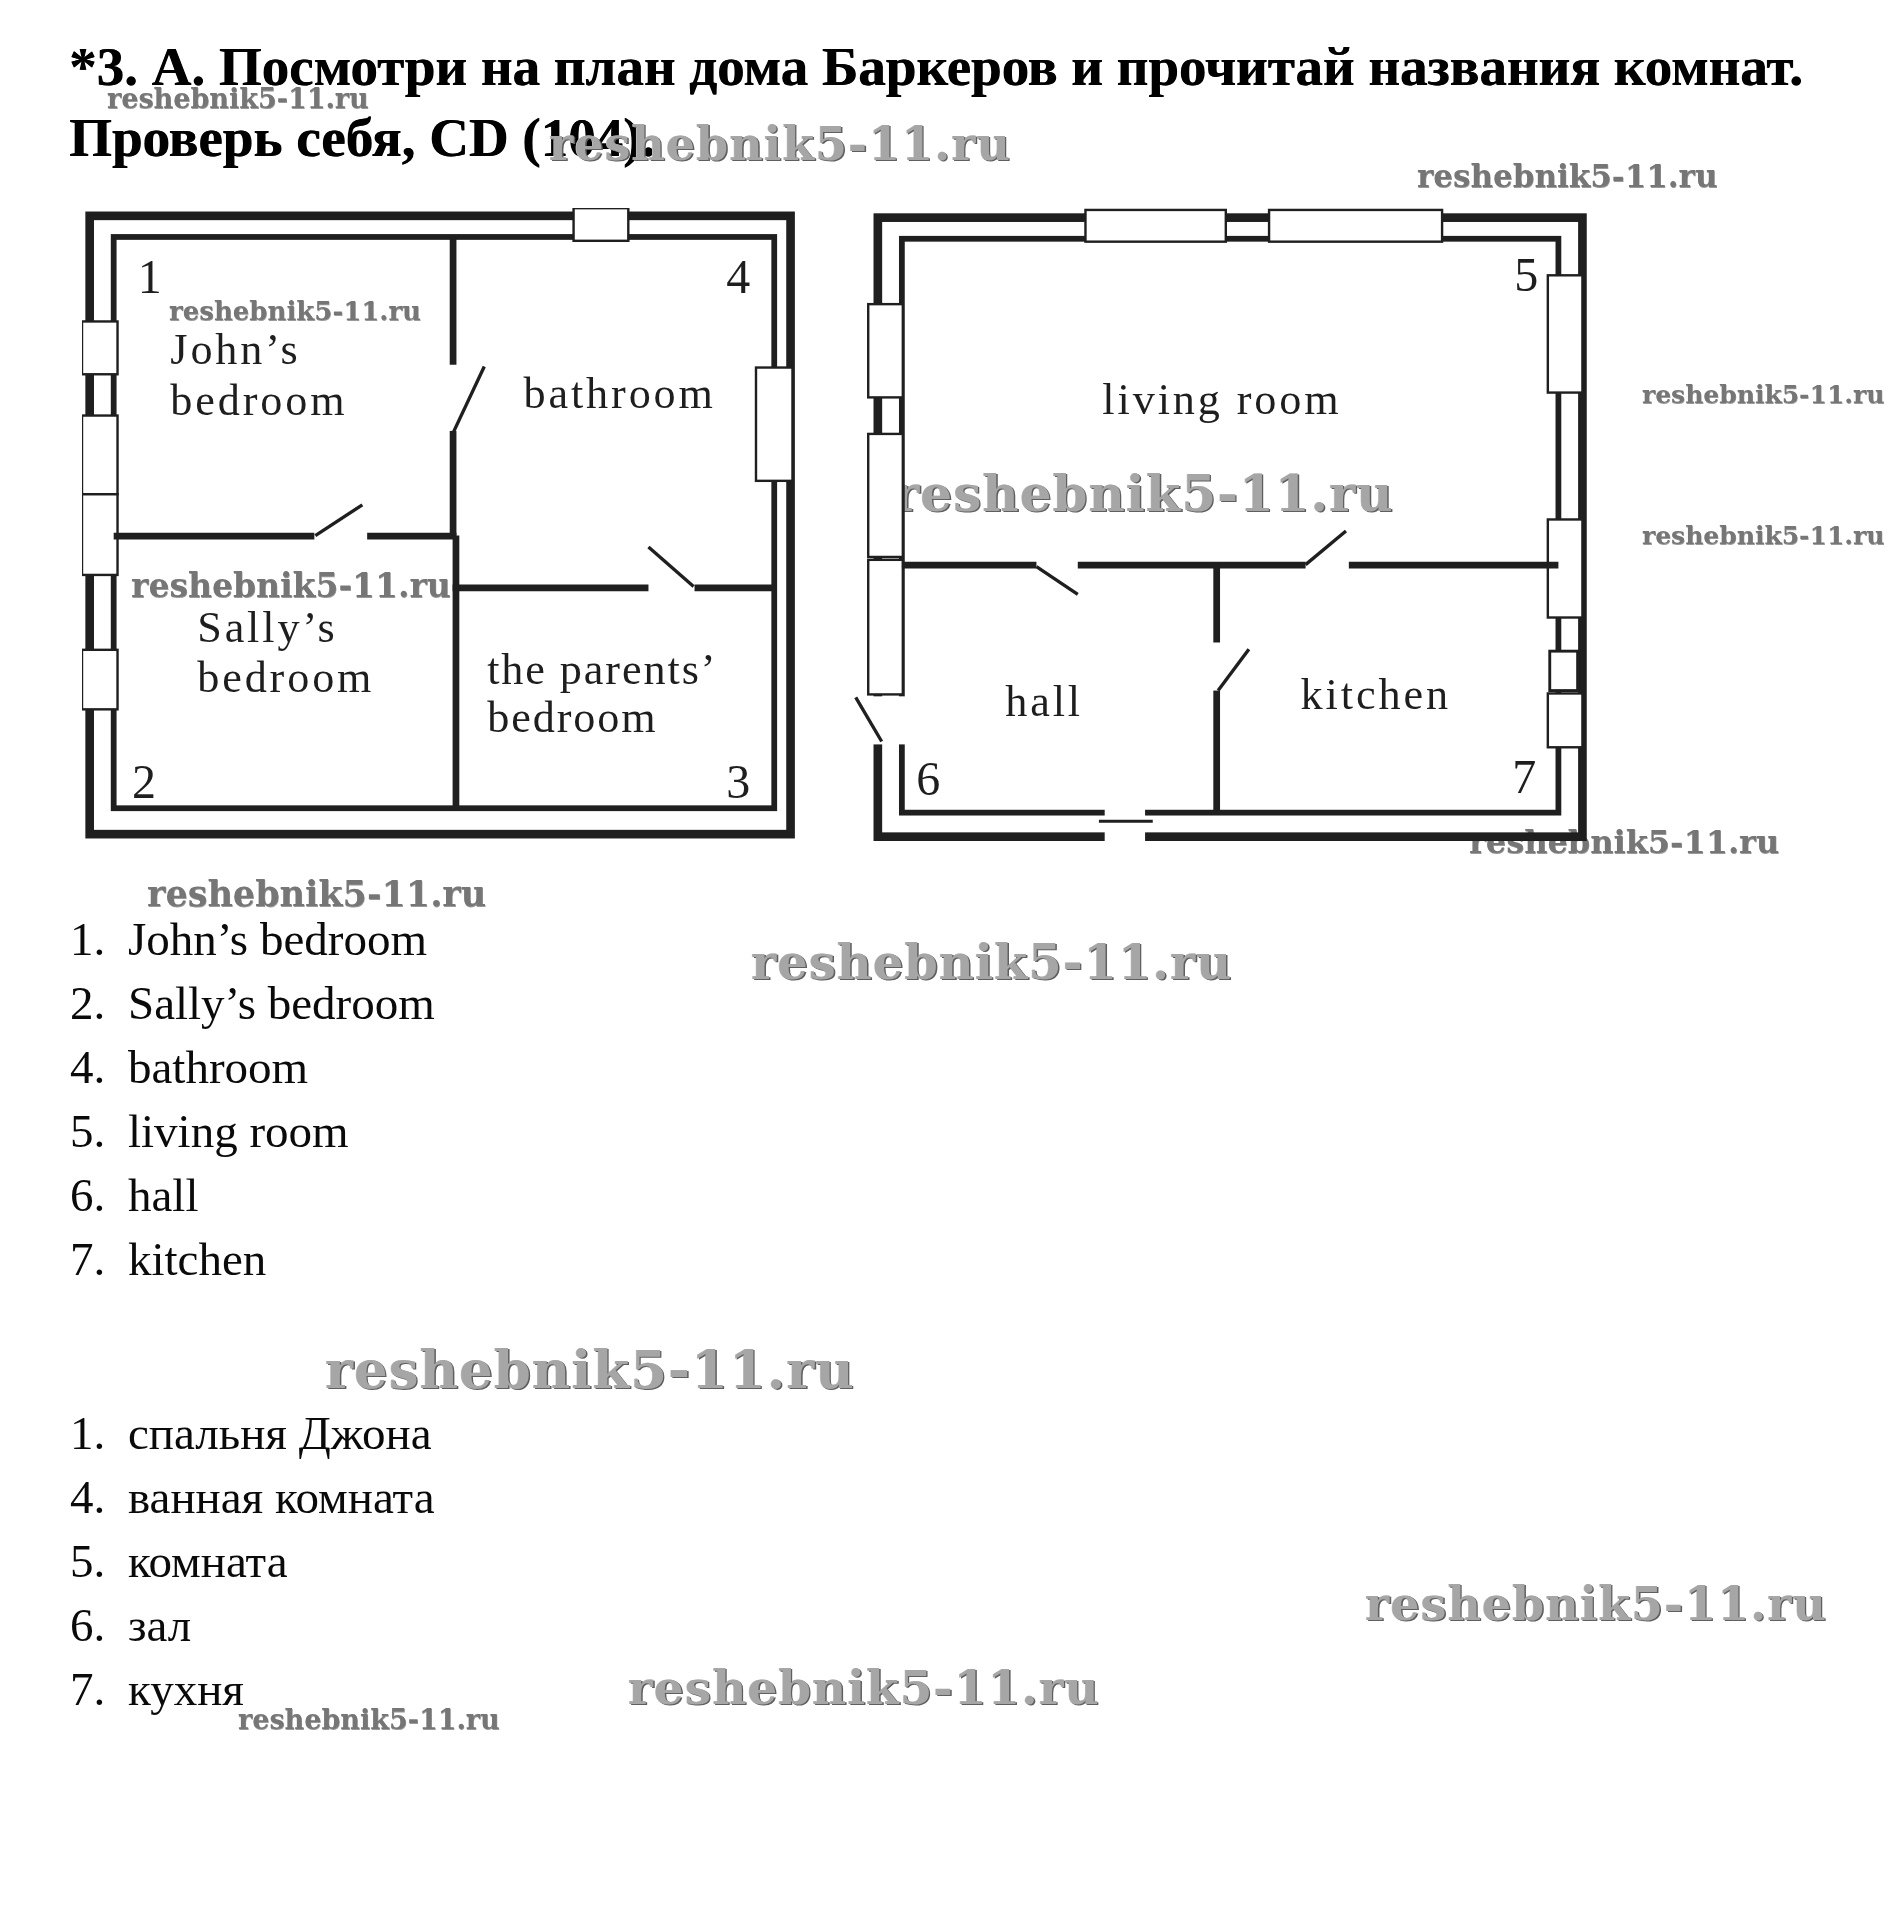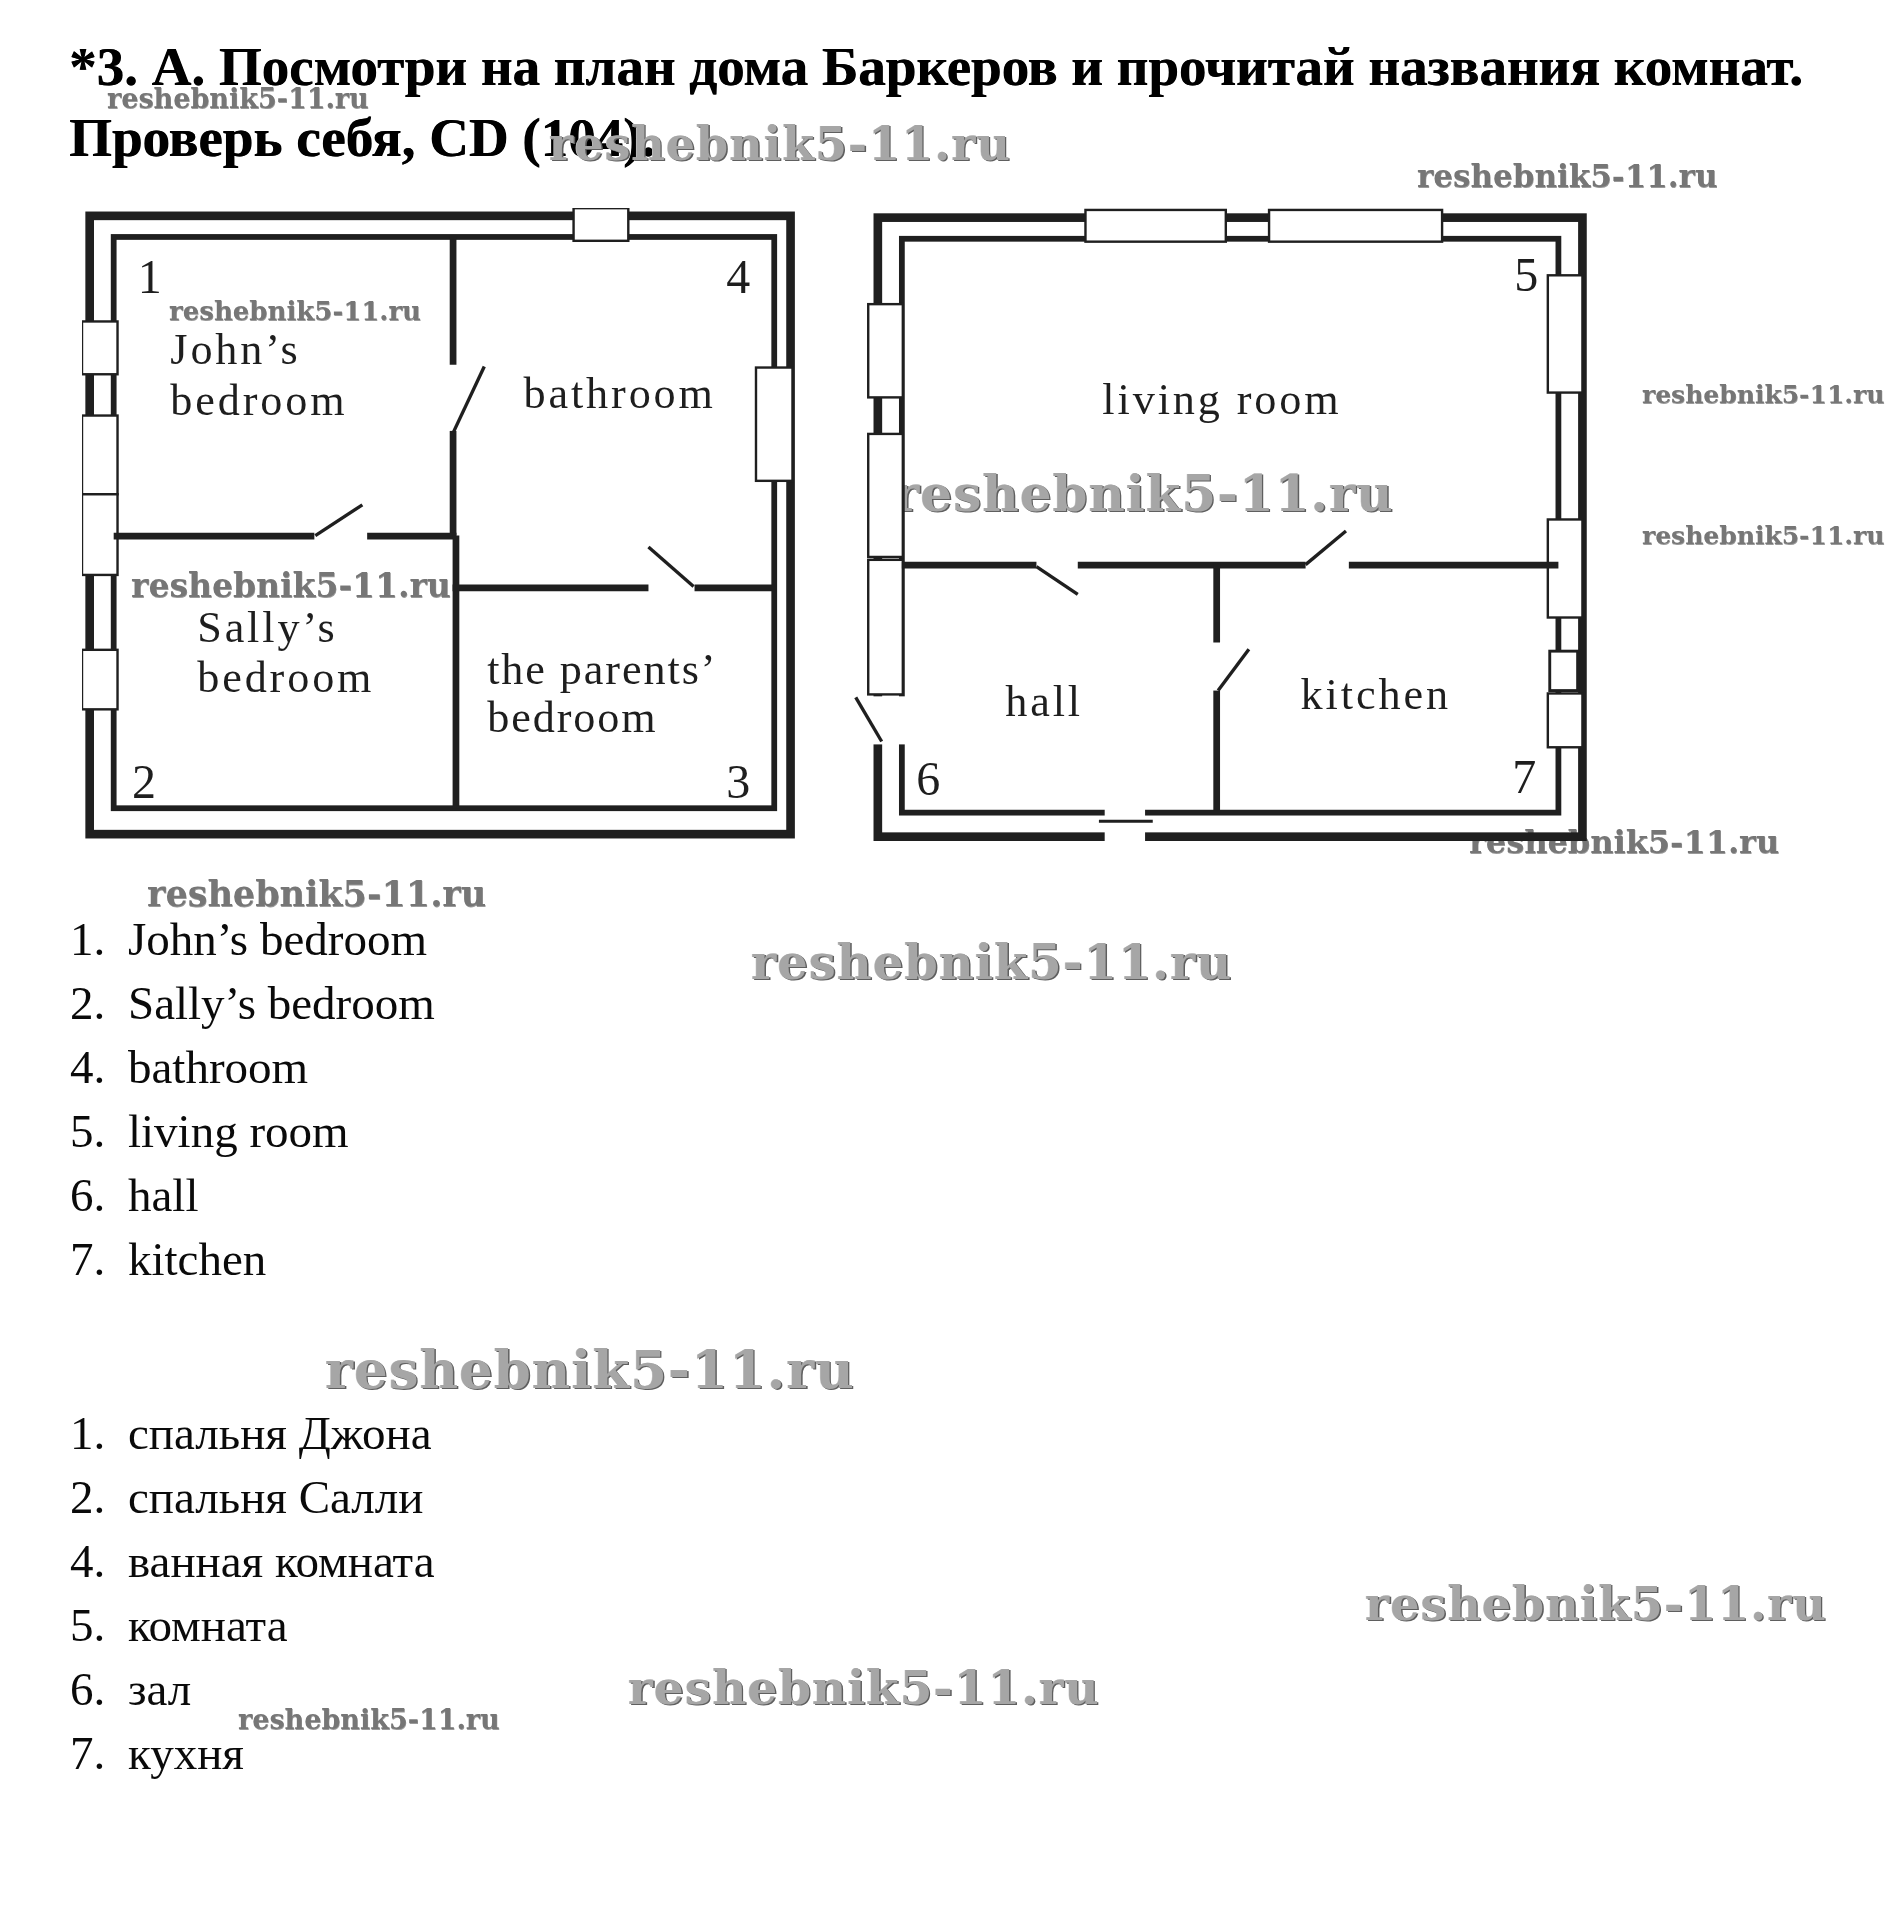--- a/index.html
+++ b/index.html
@@ -139,21 +139,20 @@
     <div class="li"><span class="n">1.</span><span>John’s bedroom</span></div>
     <div class="li"><span class="n">2.</span><span>Sally’s bedroom</span></div>
     <div class="li"><span class="n">4.</span><span>bathroom</span></div>
     <div class="li"><span class="n">5.</span><span>living room</span></div>
     <div class="li"><span class="n">6.</span><span>hall</span></div>
     <div class="li"><span class="n">7.</span><span>kitchen</span></div>
   </div>
 
   <div class="list" id="russian-list">
     <div class="li"><span class="n">1.</span><span>спальня Джона</span></div>
-    <div class="li"><span class="n">2.</span><span>спальня Салли</span></div>
     <div class="li"><span class="n">4.</span><span>ванная комната</span></div>
     <div class="li"><span class="n">5.</span><span>комната</span></div>
     <div class="li"><span class="n">6.</span><span>зал</span></div>
     <div class="li"><span class="n">7.</span><span>кухня</span></div>
   </div>
 
 </div>
 
 
 </body></html>

